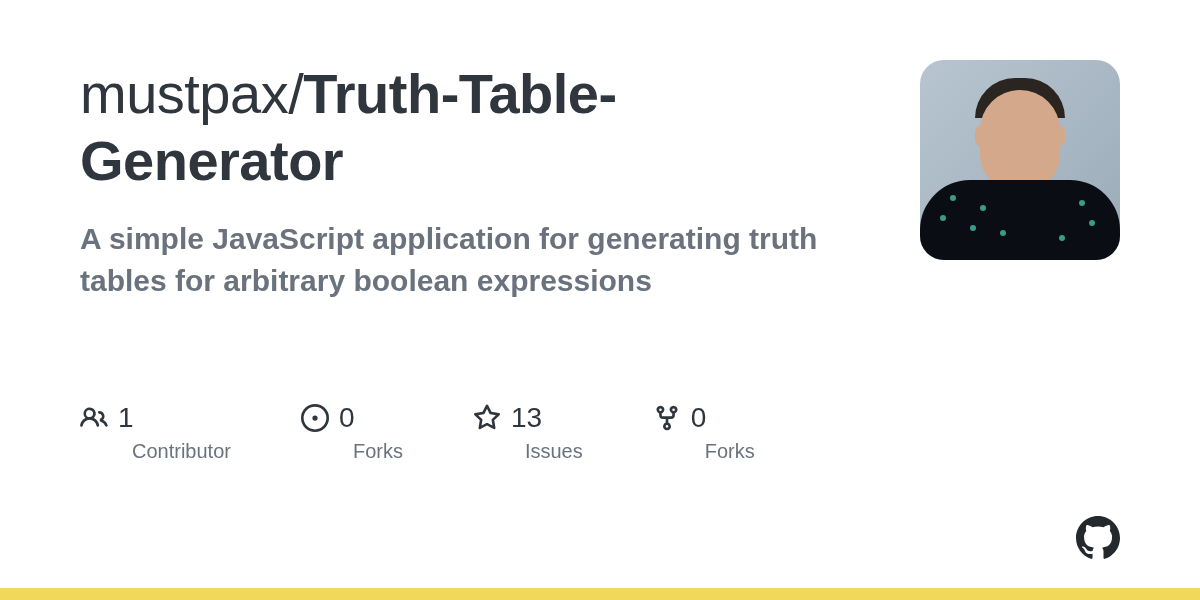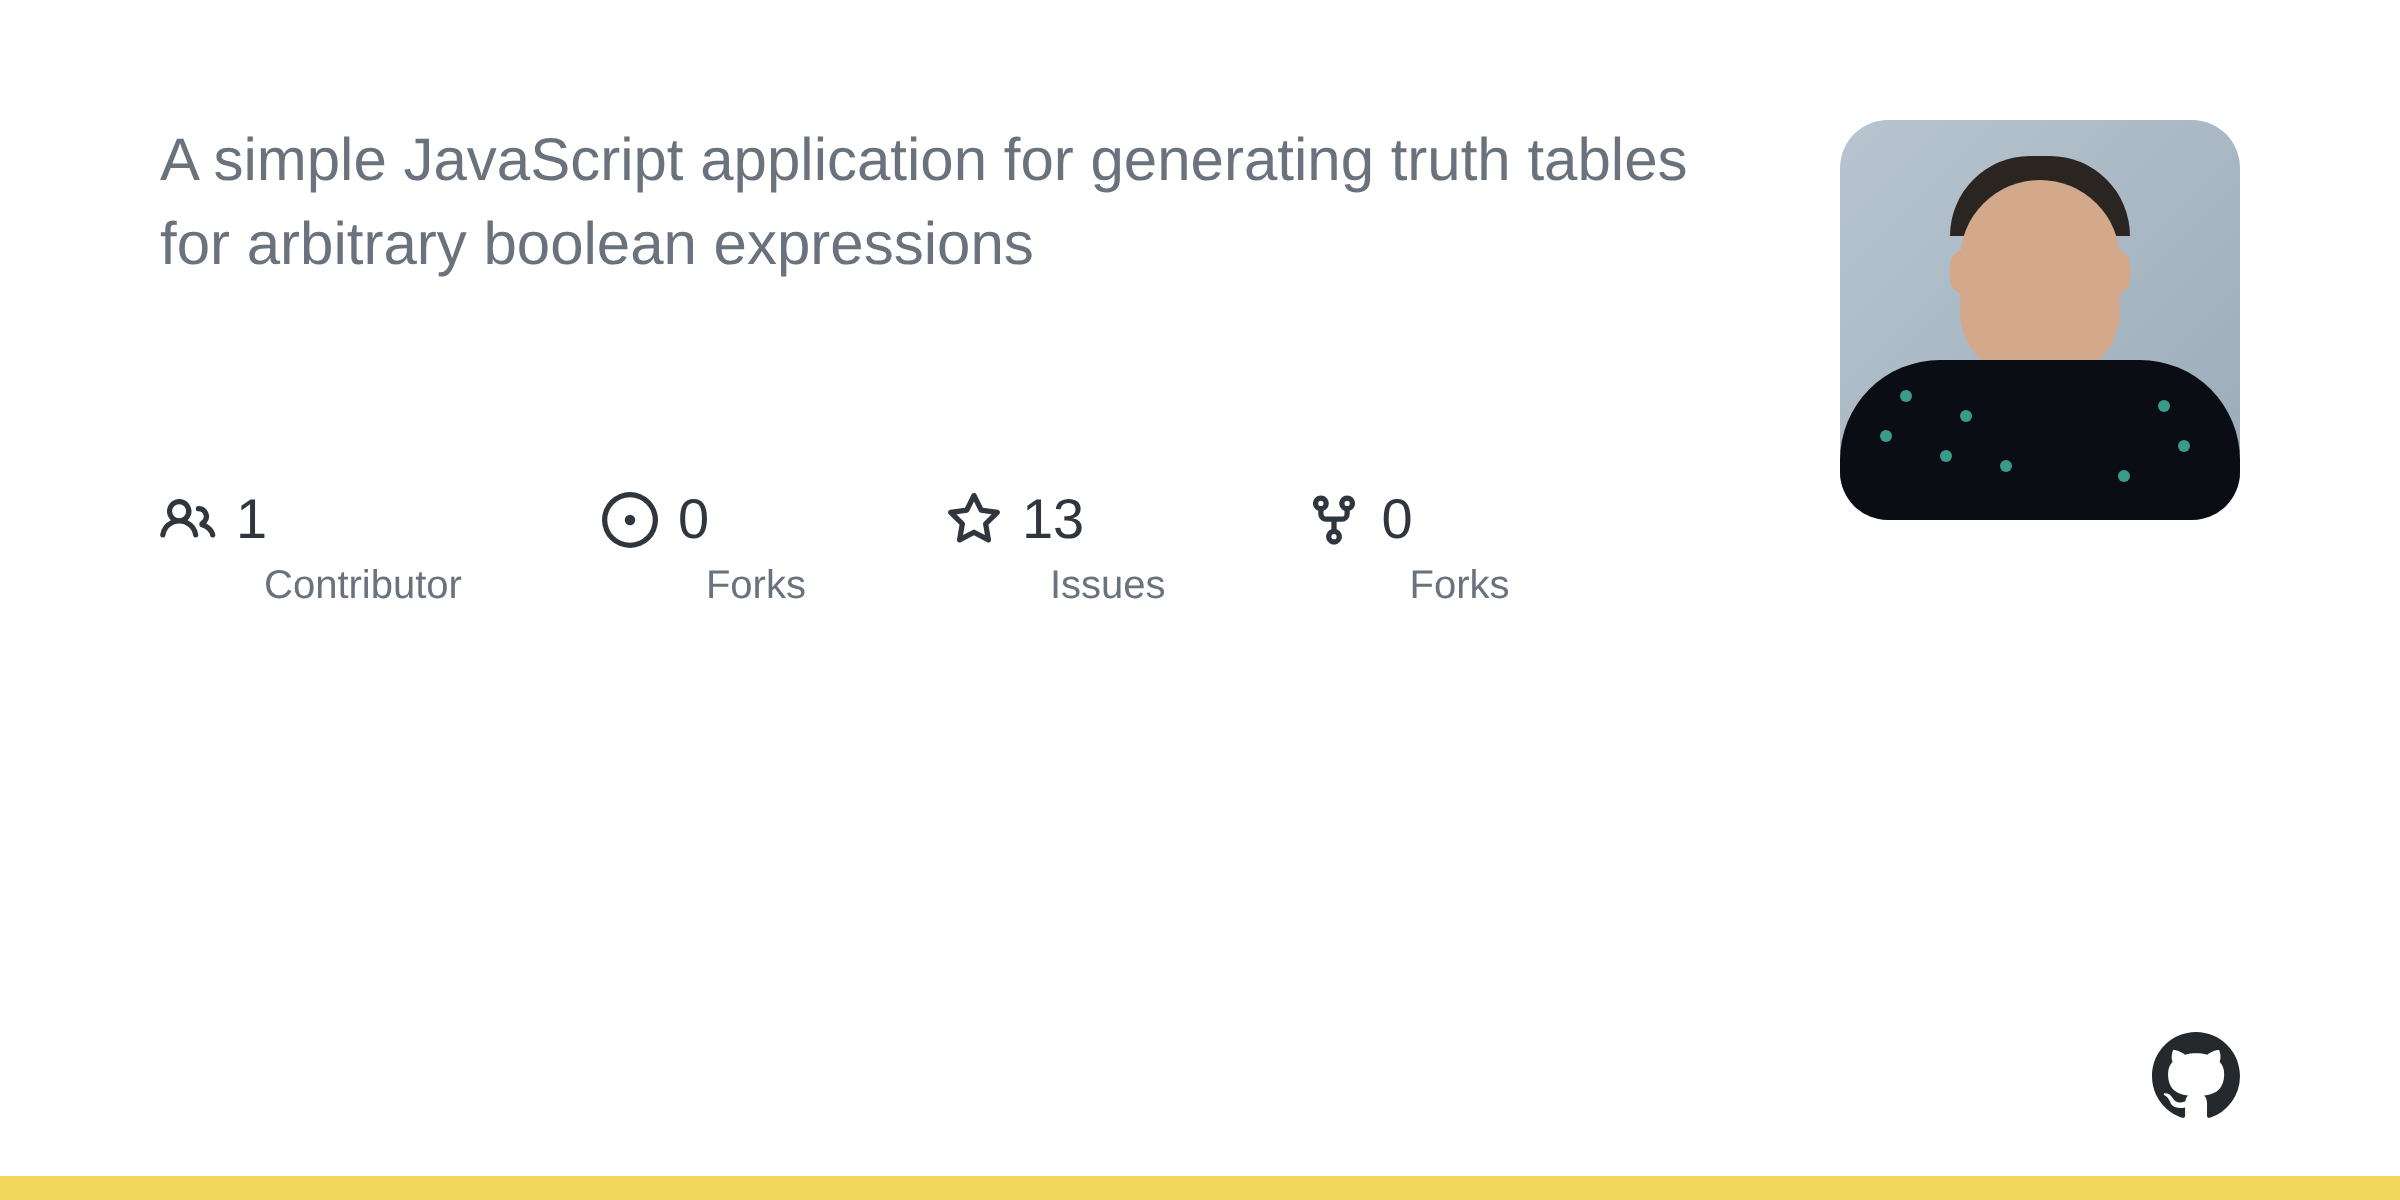--- a/index.html
+++ b/index.html
@@ -36,21 +36,21 @@
       font-weight: 400;
     }
     .repo-title .name {
       font-weight: 700;
     }
     .description {
       font-size: 30px;
       color: #6a737d;
       line-height: 1.4;
       margin-bottom: 100px;
-      font-weight: 400;
+      font-weight: 700;
     }
     .stats-row {
       display: flex;
       gap: 70px;
       align-items: flex-start;
     }
     .stat-item {
       display: flex;
       flex-direction: column;
     }
@@ -175,20 +175,23 @@
       right: 0;
       height: 12px;
       background: #f1d85a;
     }
   </style>
 </head>
 <body>
 
 <div class="container">
   <div class="left-content">
+    <h1 class="repo-title">
+      <span class="owner">mustpax</span><span class="slash">/</span><span class="name">Truth-Table-Generator</span>
+    </h1>
     <p class="description">A simple JavaScript application for generating truth tables for arbitrary boolean expressions</p>
 
     <div class="stats-row">
       <div class="stat-item">
         <div class="stat-top">
           <span class="stat-icon">
             <svg viewBox="0 0 16 16">
                 <path d="M2 5.5a3.5 3.5 0 1 1 5.898 2.549 5.508 5.508 0 0 1 3.034 4.084.75.75 0 1 1-1.482.235 4 4 0 0 0-7.9 0 .75.75 0 0 1-1.482-.236A5.507 5.507 0 0 1 3.102 8.05 3.493 3.493 0 0 1 2 5.5zM11 4a3.001 3.001 0 0 1 2.22 5.018 5.01 5.01 0 0 1 2.56 3.012.749.749 0 0 1-.885.954.752.752 0 0 1-.549-.514 3.507 3.507 0 0 0-2.522-2.372.75.75 0 0 1-.574-.73v-.352a.75.75 0 0 1 .416-.672A1.5 1.5 0 0 0 11 5.5.75.75 0 0 1 11 4zm-5.5-.5a2 2 0 1 0-.001 3.999A2 2 0 0 0 5.5 3.5z"></path>
               </svg>
           </span>

